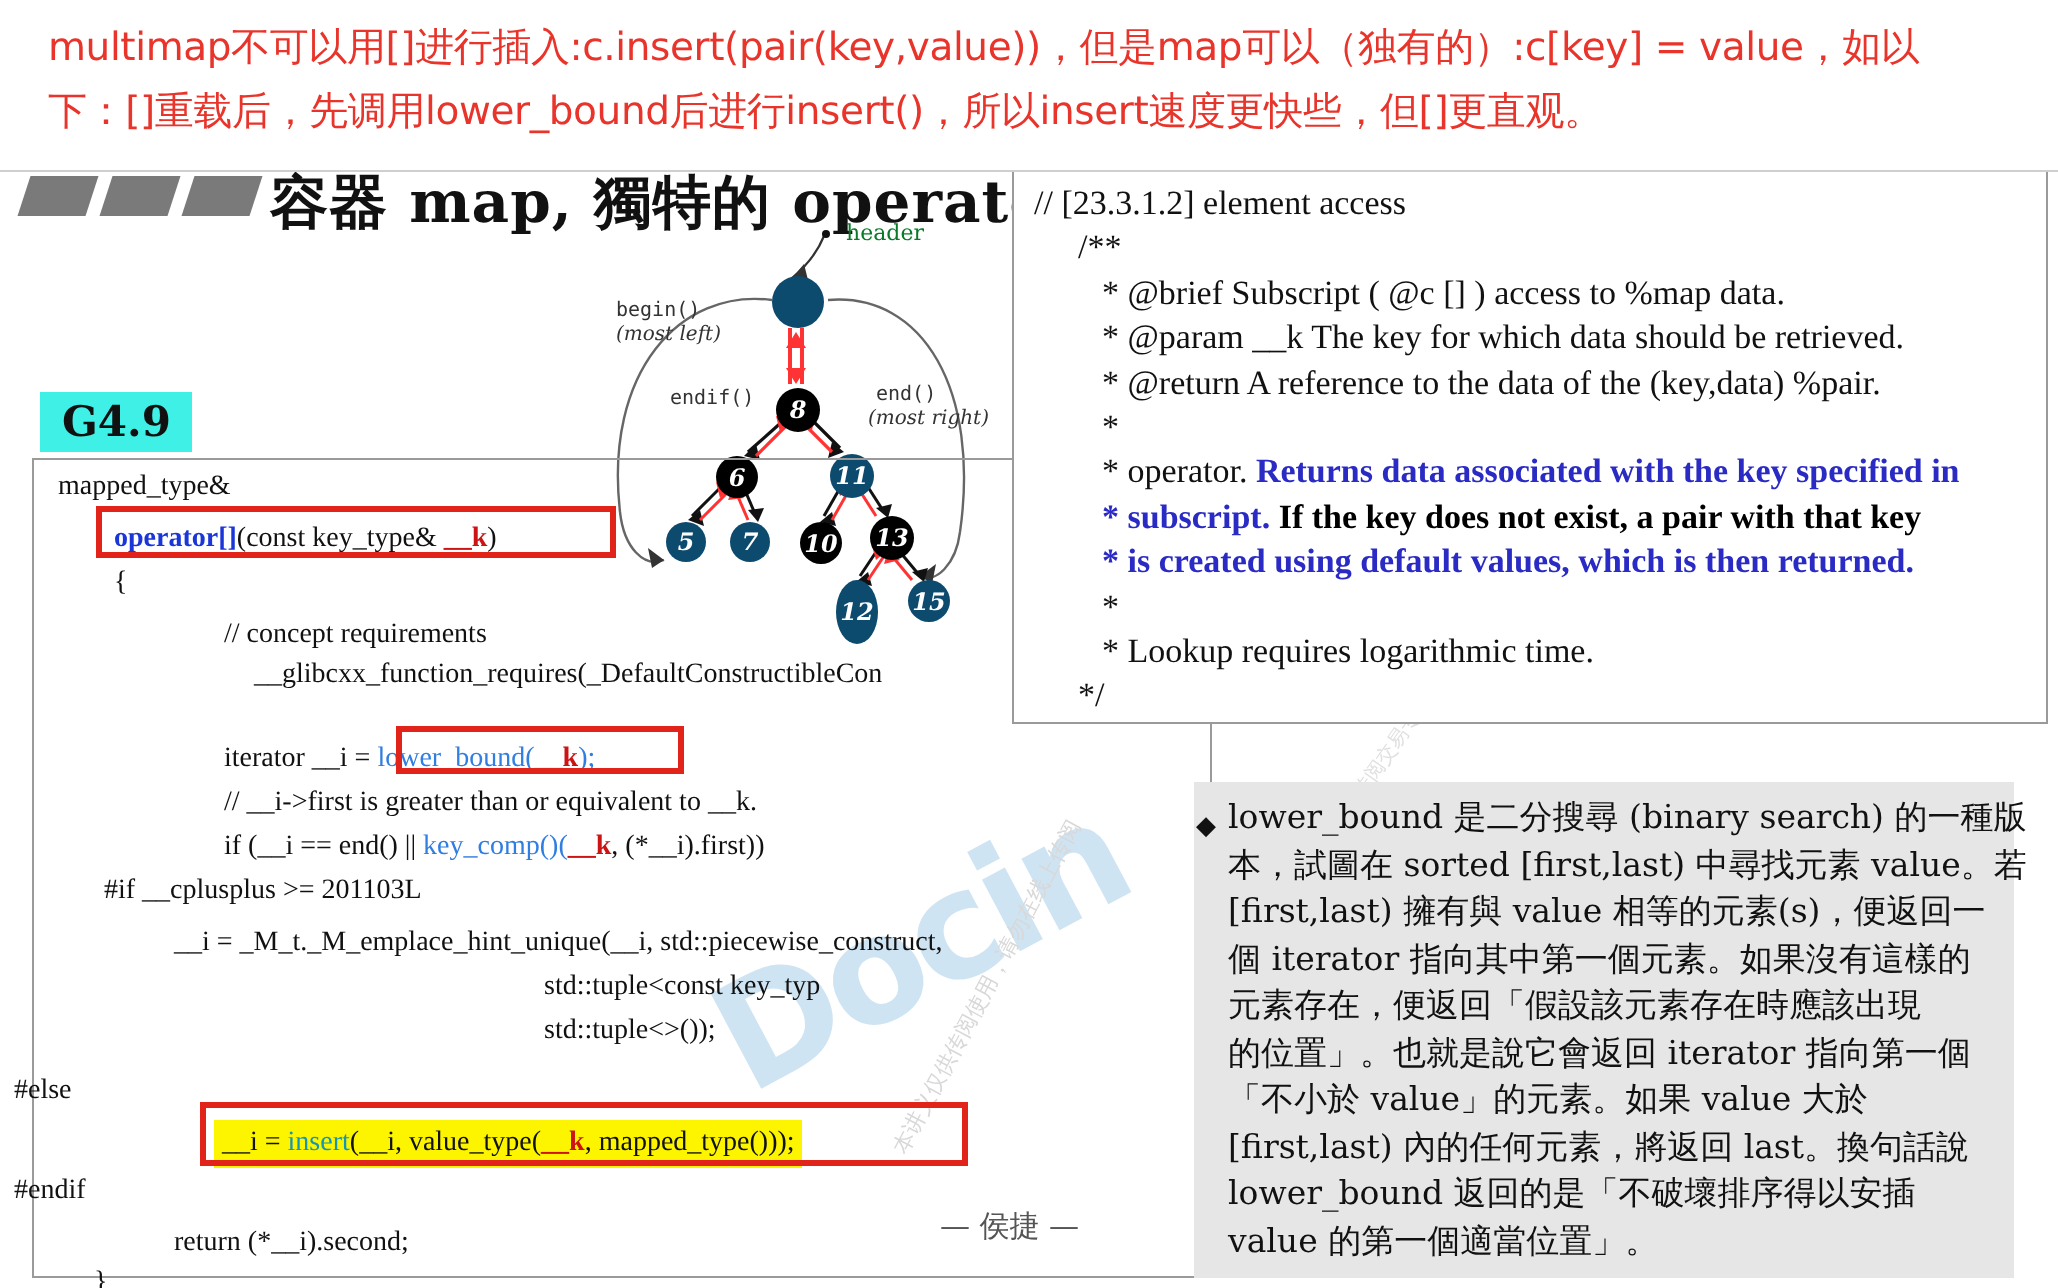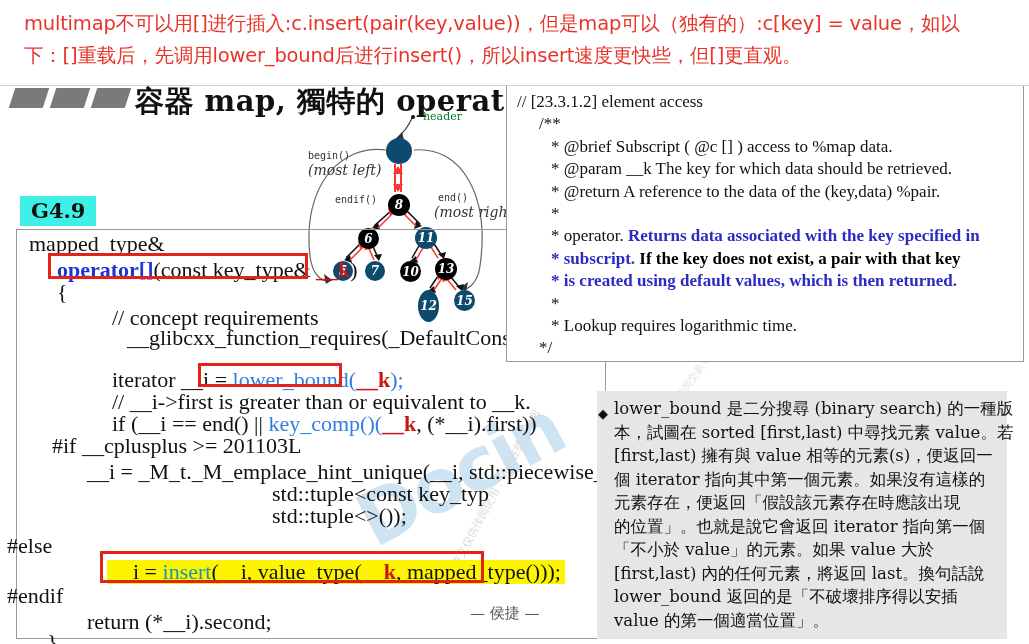--- a/index.html
+++ b/index.html
@@ -37,21 +37,21 @@
   #badge{
     position:absolute;left:20px;top:110px;
     background:#3ef0e6;color:#111;font-family:"DejaVu Serif",serif;
     font-weight:bold;font-size:21px;padding:2px 11px 3px 11px;
   }
 
   
   #code-left{
     position:absolute;left:16px;top:143px;width:590px;height:410px;
     border:1.5px solid #9a9a9a;background:transparent;box-sizing:border-box;
-    font-family:"Liberation Serif",serif;font-size:22px;color:#111;
+    font-family:"Liberation Serif",serif;font-size:14px;color:#111;
   }
   #code-left .cl{position:absolute;white-space:nowrap;line-height:20px;}
   .kw-blue{color:#1b36d8;font-weight:bold;}
   .kw-lb{color:#2f7ee0;}
   .kw-red{color:#cc1414;font-weight:bold;}
   .kw-teal{color:#1496b8;}
 
   
   .redbox{position:absolute;border:3px solid #e2231a;box-sizing:border-box;}
   .hl-yellow{background:#fdf400;}
@@ -61,21 +61,21 @@
   #tree .node{
     position:absolute;border-radius:50%;
     display:flex;align-items:center;justify-content:center;
     color:#fff;font-family:"DejaVu Serif",serif;font-style:italic;
     font-weight:bold;font-size:12px;
   }
   #tree .node.red{background:#0c4a6e;}
   #tree .node.black{background:#000000;}
   #tree .lbl{position:absolute;font-family:"DejaVu Sans Mono",monospace;
      font-size:10px;color:#333;white-space:nowrap;}
-  #tree .lbl.it{font-style:italic;font-family:"DejaVu Serif",serif;font-size:14px;}
+  #tree .lbl.it{font-style:italic;font-family:"DejaVu Serif",serif;font-size:10px;}
   #tree .lbl.hdr{color:#0a7a2a;font-family:"DejaVu Serif",serif;
      font-weight:normal;font-size:11px;}
 
   
   #code-right{
     position:absolute;left:506px;top:-4px;width:518px;height:280px;
     border:1.5px solid #9a9a9a;background:#ffffff;box-sizing:border-box;
     padding:8px 6px 0 10px;
     font-family:"Liberation Serif",serif;font-size:17px;color:#111;
     line-height:22.4px;

